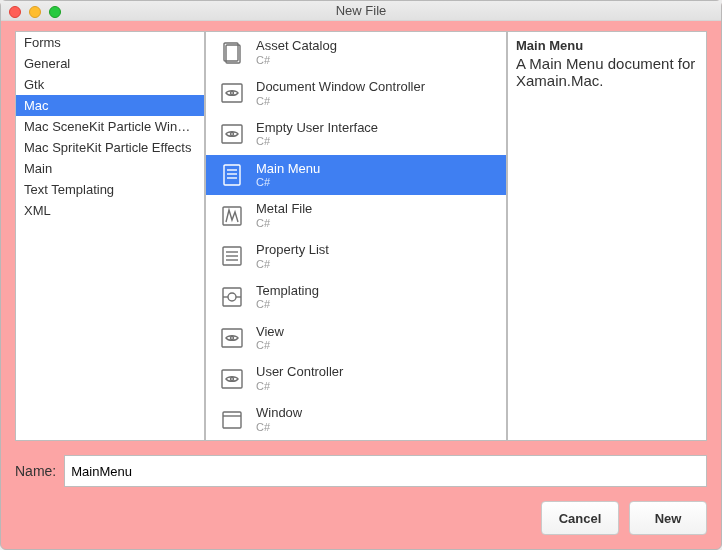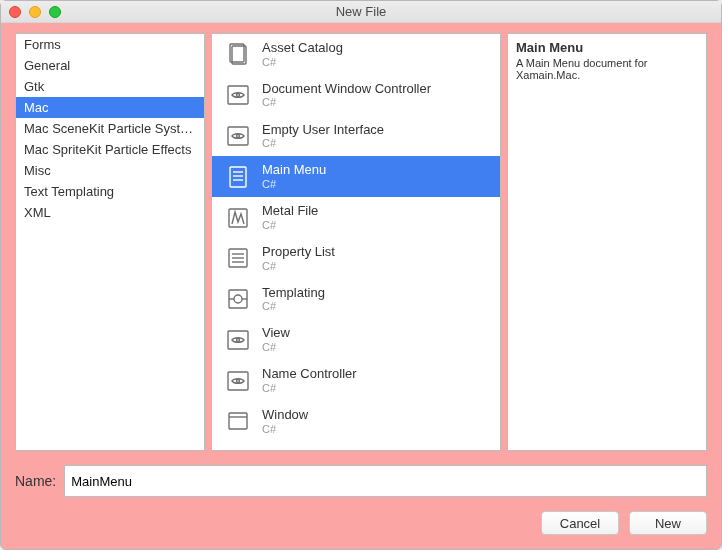--- a/index.html
+++ b/index.html
@@ -47,21 +47,20 @@
   }
   .content {
     flex: 1;
     display: flex;
     flex-direction: column;
     padding: 10px 14px 14px 14px;
   }
   .panes {
     display: flex;
     flex: 1;
-    gap: 6px;
     min-height: 0;
   }
   .pane {
     background: #fff;
     border: 1px solid #bdbdbd;
     overflow-y: auto;
   }
   .pane.categories { width: 190px; }
   .pane.templates  { flex: 1; }
   .pane.details    { width: 200px; padding: 6px 8px; }
@@ -85,21 +84,21 @@
     width: 28px; height: 28px;
     flex-shrink: 0;
     display: flex; align-items: center; justify-content: center;
   }
   .tpl-icon svg { display: block; }
   .tpl-text { display: flex; flex-direction: column; line-height: 1.2; }
   .tpl-name { font-size: 13px; }
   .tpl-lang { font-size: 11px; color: #9a9a9a; }
   .tpl-item.selected .tpl-lang { color: #dce8ff; }
   .detail-title { font-weight: 600; margin-bottom: 2px; }
-  .detail-desc { font-size: 11px; color: #333; }
+  .detail-desc { font-size: 15px; color: #333; }
   .namerow {
     display: flex;
     align-items: center;
     margin-top: 14px;
     gap: 8px;
   }
   .namerow label { font-size: 14px; color: #333; }
   .namerow input {
     flex: 1;
     height: 32px;
@@ -109,27 +108,28 @@
     background: #fff;
   }
   .buttons {
     display: flex;
     justify-content: flex-end;
     gap: 10px;
     margin-top: 14px;
   }
   .btn {
     min-width: 78px;
-    height: 24px;
+    height: 34px;
     border: 1px solid #c9c9c9;
     border-radius: 4px;
     background: linear-gradient(#ffffff,#f2f2f2);
     font-size: 13px;
     color: #333;
     cursor: default;
+    font-weight: bold;
   }
   ::-webkit-scrollbar { width: 0; height: 0; }
 </style>
 </head>
 <body>
 
 <div class="window">
   <div class="titlebar">
     <div class="traffic">
       <div class="tl close"></div>
@@ -139,23 +139,23 @@
     <div class="title">New File</div>
   </div>
 
   <div class="content">
     <div class="panes">
       <div class="pane categories" id="categories">
           <div class="cat-item">Forms</div>
           <div class="cat-item">General</div>
           <div class="cat-item">Gtk</div>
           <div class="cat-item selected">Mac</div>
-          <div class="cat-item">Mac SceneKit Particle Systems</div>
+          <div class="cat-item">Mac SceneKit Particle Window</div>
           <div class="cat-item">Mac SpriteKit Particle Effects</div>
-          <div class="cat-item">Misc</div>
+          <div class="cat-item">Main</div>
           <div class="cat-item">Text Templating</div>
           <div class="cat-item">XML</div>
         </div>
       <div class="pane templates" id="templates">
           <div class="tpl-item">
             <div class="tpl-icon">
               <svg width="26" height="26" viewBox="0 0 26 26">
                 <rect x="5" y="3" width="14" height="18" rx="1" stroke="#707070" stroke-width="1.4" fill="none"></rect>
                 <rect x="7" y="5" width="14" height="18" rx="1" stroke="#707070" stroke-width="1.4" fill="none"></rect>
               </svg>
@@ -260,21 +260,21 @@
           </div>
           <div class="tpl-item">
             <div class="tpl-icon">
               <svg width="26" height="26" viewBox="0 0 26 26">
                 <rect x="3" y="4" width="20" height="18" rx="1" stroke="#707070" stroke-width="1.4" fill="none"></rect>
                 <path d="M7 13c2-3 10-3 12 0-2 3-10 3-12 0z" stroke="#707070" stroke-width="1.4" fill="none"></path>
                 <circle cx="13" cy="13" r="1.5" stroke="#707070" stroke-width="1.4" fill="none"></circle>
               </svg>
             </div>
             <div class="tpl-text">
-              <div class="tpl-name">Name Controller</div>
+              <div class="tpl-name">User Controller</div>
               <div class="tpl-lang">C#</div>
             </div>
           </div>
           <div class="tpl-item">
             <div class="tpl-icon">
               <svg width="26" height="26" viewBox="0 0 26 26">
                 <rect x="4" y="5" width="18" height="16" rx="1" stroke="#707070" stroke-width="1.4" fill="none"></rect>
                 <line x1="4" y1="9" x2="22" y2="9" stroke="#707070" stroke-width="1.4" fill="none"></line>
               </svg>
             </div>

